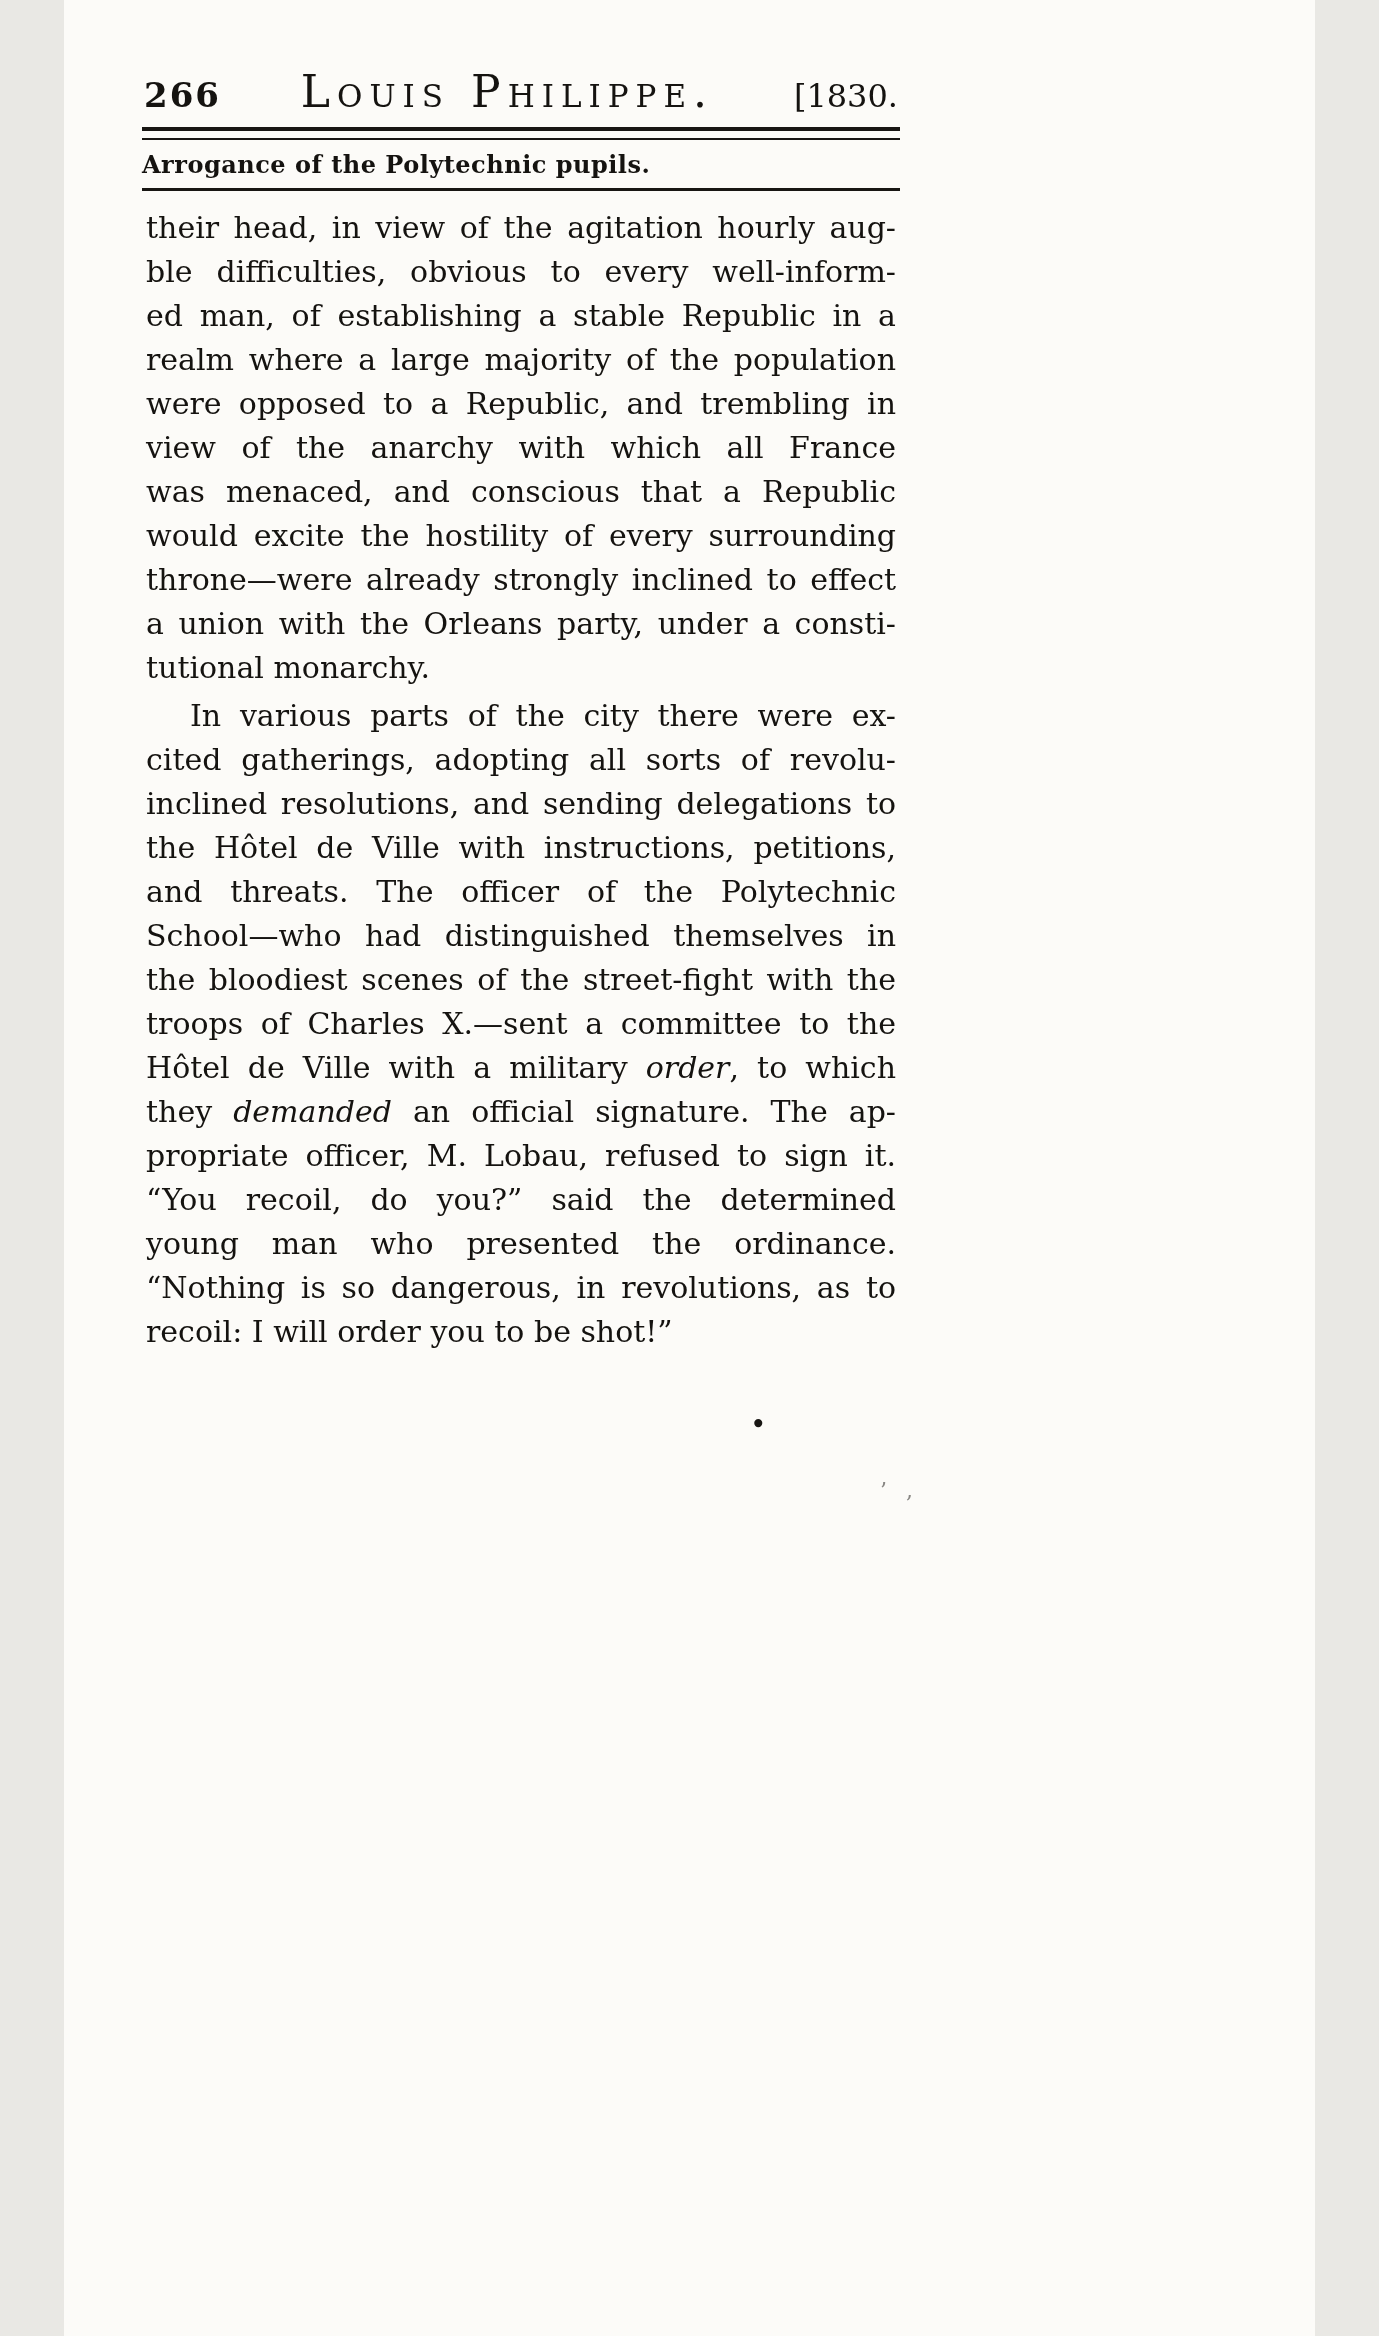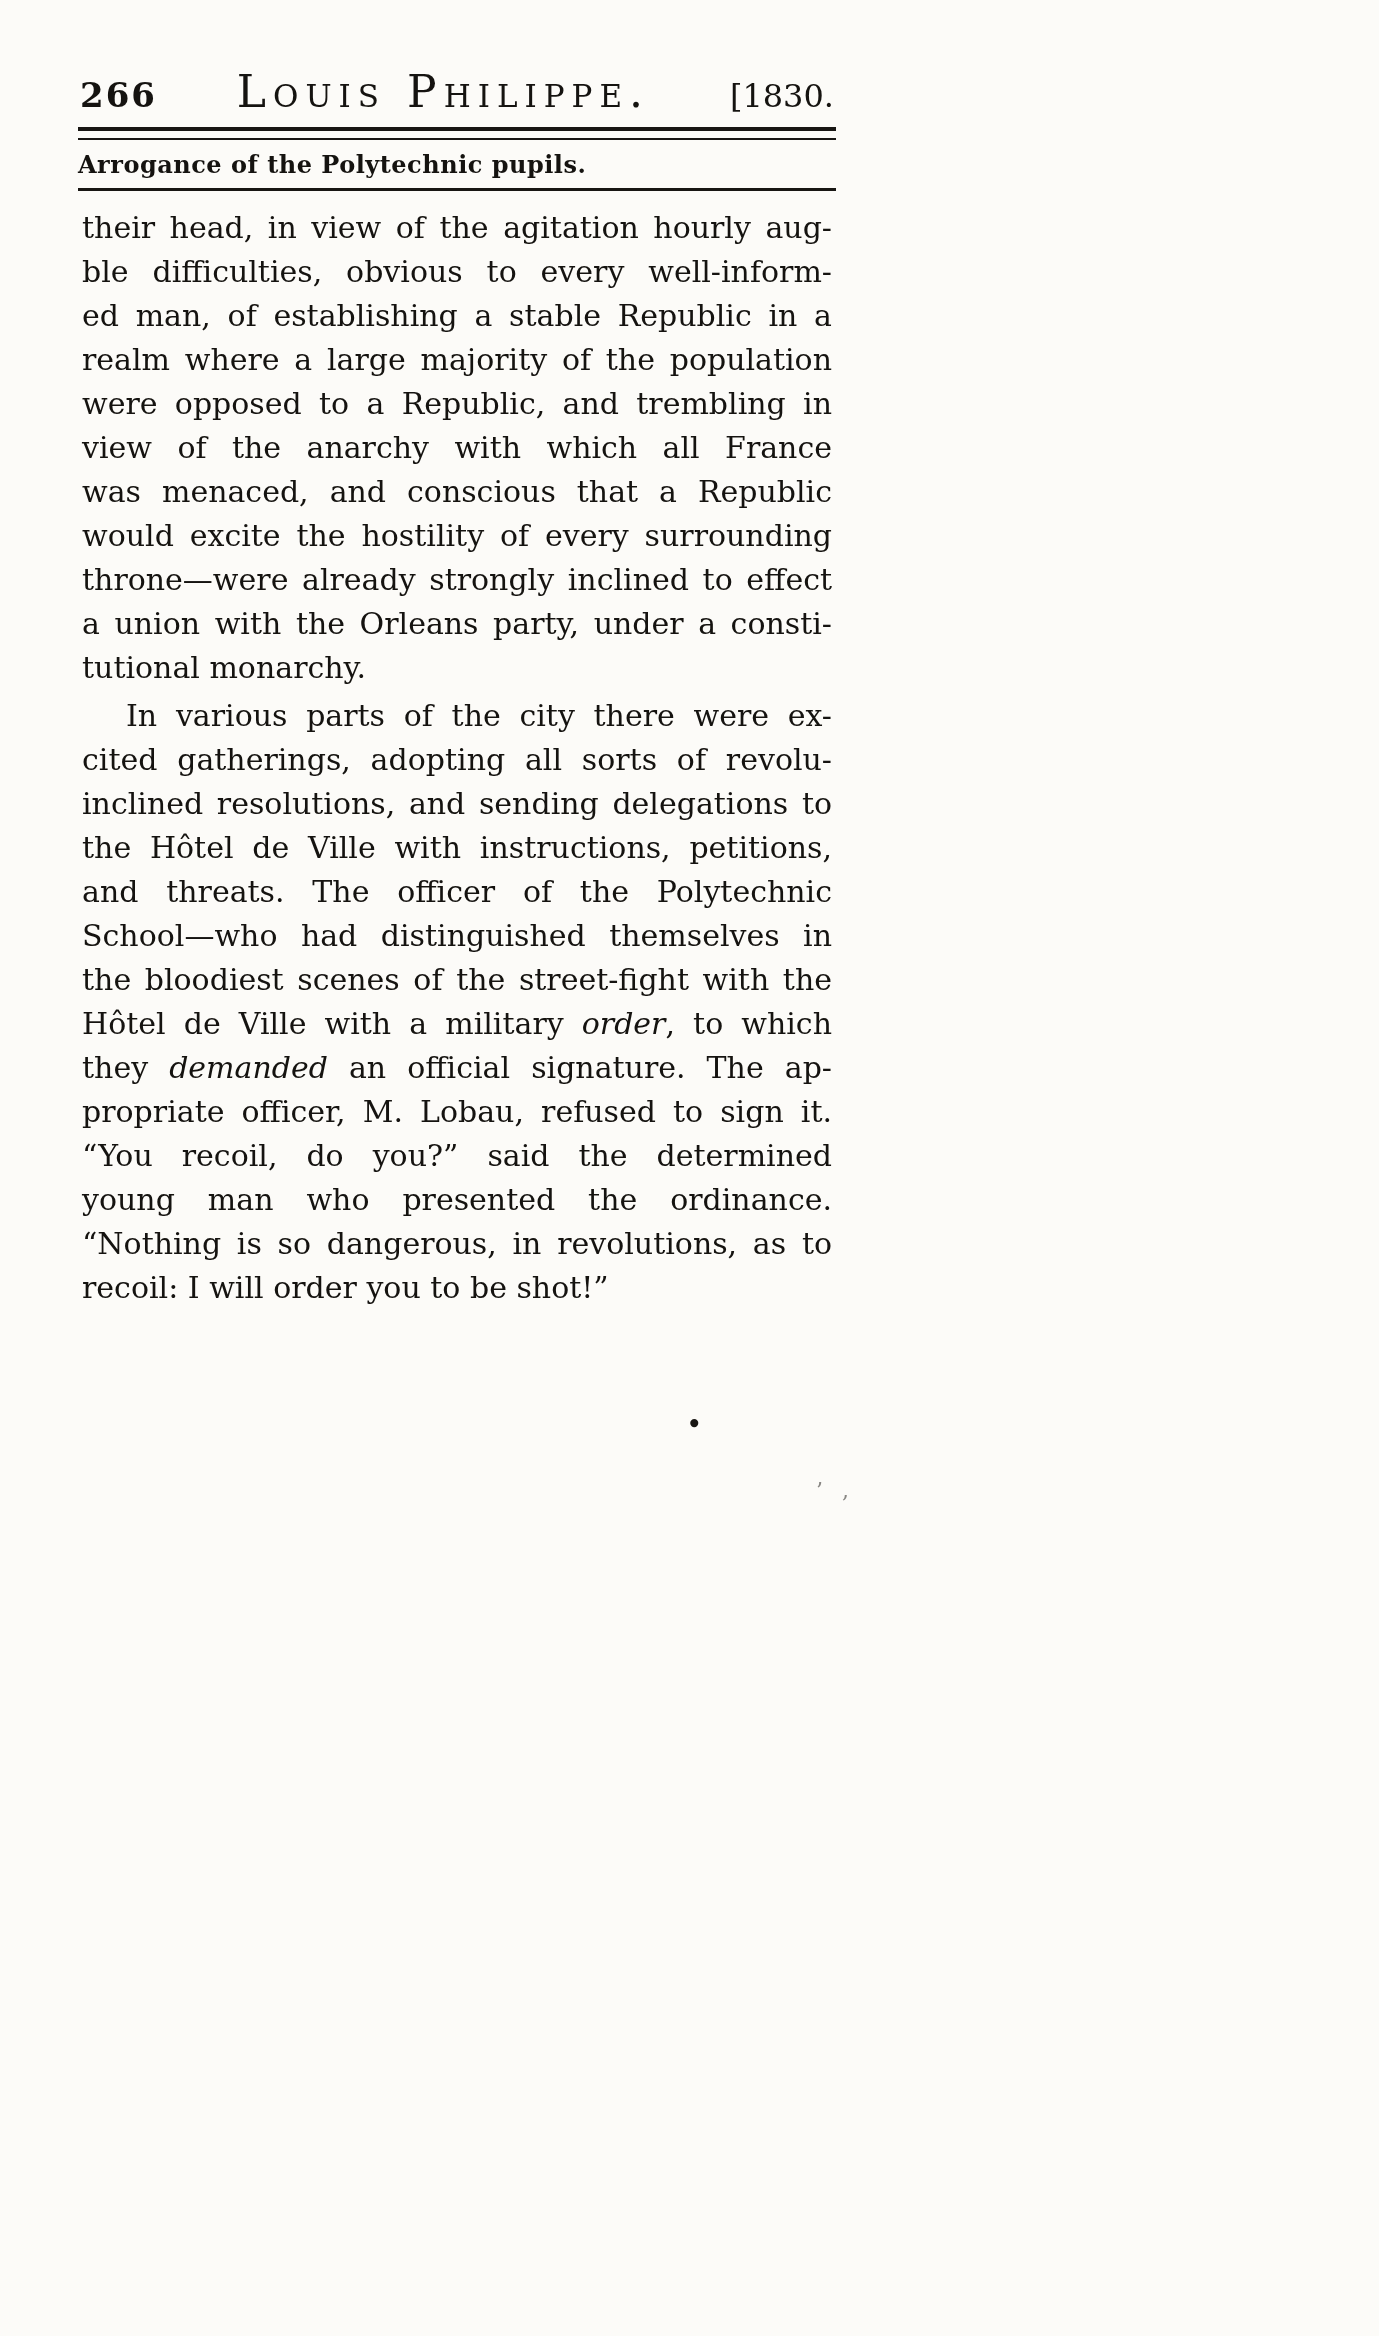--- a/index.html
+++ b/index.html
@@ -2,21 +2,21 @@
 <html><head>
 <meta charset="utf-8">
 <style>
   html, body {
     margin: 0;
     padding: 0;
     background: #e9e8e4;
   }
   .page {
     position: relative;
-    width: 1379px;
+    width: 1251px;
     height: 2336px;
     margin: 0 auto;
     background: #fcfbf8;
     color: #151310;
     font-family: "DejaVu Serif", "Liberation Serif", serif;
     overflow: hidden;
   }
   .text-block {
     position: absolute;
     left: 78px;
@@ -125,20 +125,21 @@
           <div class="line last-line">tutional monarchy.</div>
         </div>
         <div class="paragraph">
           <div class="line first-indent">In various parts of the city there were ex-</div>
           <div class="line">cited gatherings, adopting all sorts of revolu-</div>
           <div class="line">inclined resolutions, and sending delegations to</div>
           <div class="line">the Hôtel de Ville with instructions, petitions,</div>
           <div class="line">and threats.  The officer of the Polytechnic</div>
           <div class="line">School—who had distinguished themselves in</div>
           <div class="line">the bloodiest scenes of the street-fight with the</div>
+          <div class="line">troops of Charles X.—sent a committee to the</div>
           <div class="line">Hôtel de Ville with a military <i>order</i>, to which</div>
           <div class="line">they <i>demanded</i> an official signature.  The ap-</div>
           <div class="line">propriate officer, M. Lobau, refused to sign it.</div>
           <div class="line">“You recoil, do you?” said the determined</div>
           <div class="line">young man who presented the ordinance.</div>
           <div class="line">“Nothing is so dangerous, in revolutions, as to</div>
           <div class="line last-line">recoil: I will order you to be shot!”</div>
         </div>
       </div>
 

